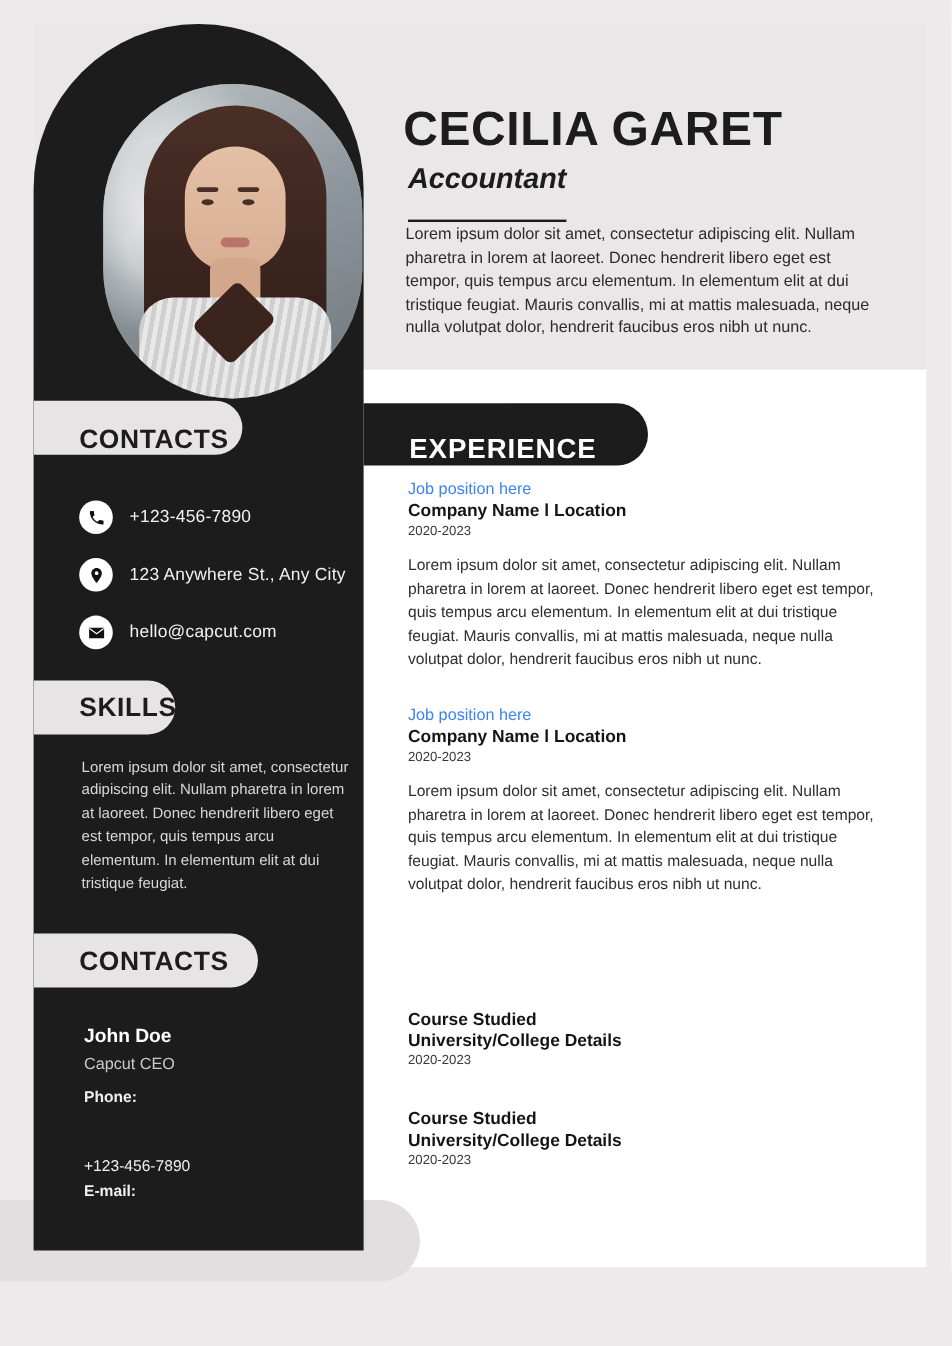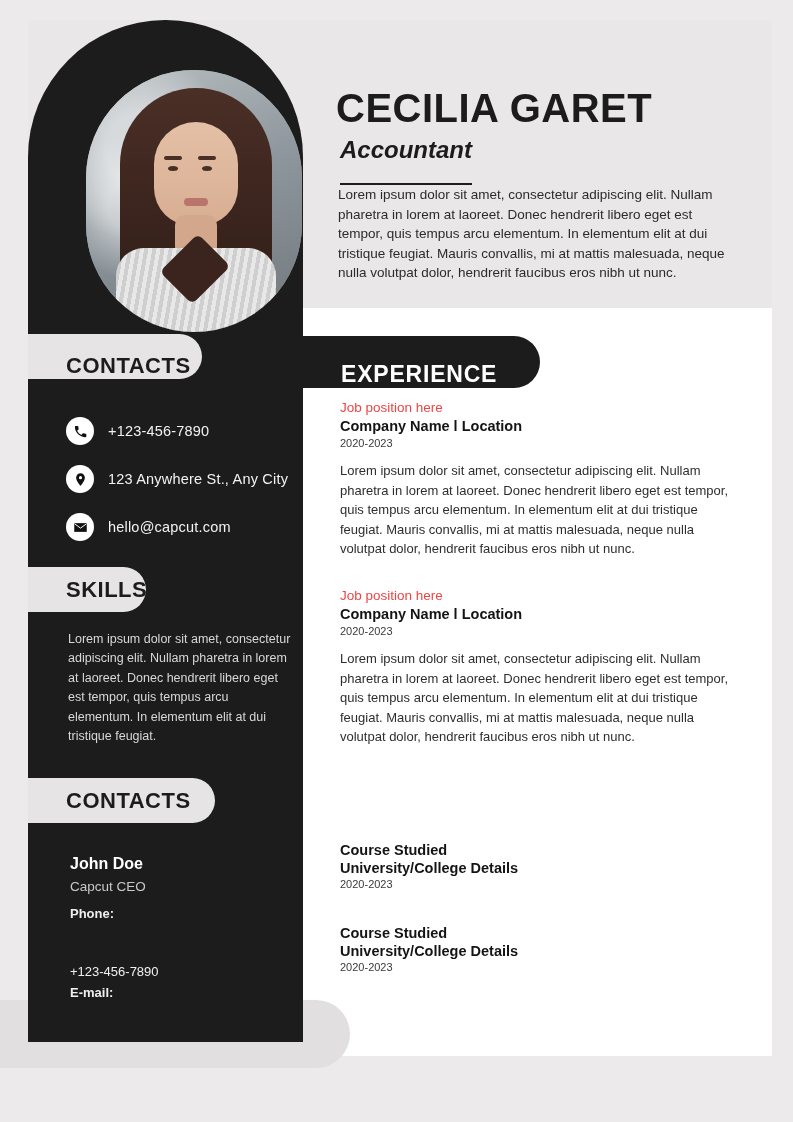--- a/index.html
+++ b/index.html
@@ -306,21 +306,21 @@
     letter-spacing: 0.8px;
     color: #ffffff;
     white-space: nowrap;
   }
   .experience-pill { left: 303px; top: 336px; width: 237px; }
   .education-pill  { left: 303px; top: 774px; width: 237px; }
 
   .entry { position: absolute; width: 400px; }
   .entry-sub {
     font-size: 13.5px;
-    color: #ef4444;
+    color: #3b82f6;
     margin-bottom: 3px;
   }
   .entry-title {
     font-size: 14.5px;
     font-weight: bold;
     color: #141414;
     margin-bottom: 3px;
   }
   .entry-date {
     font-size: 11px;

